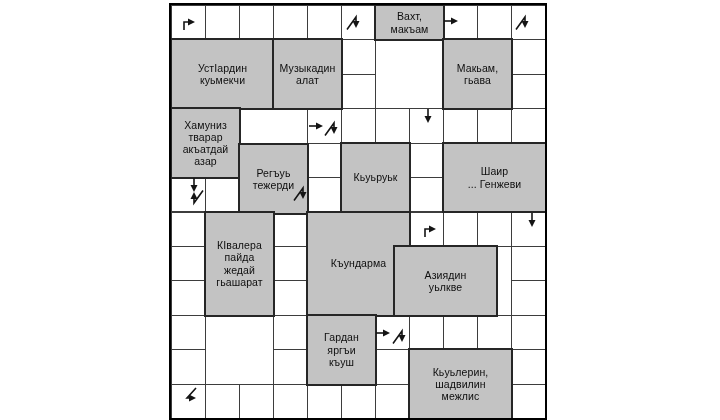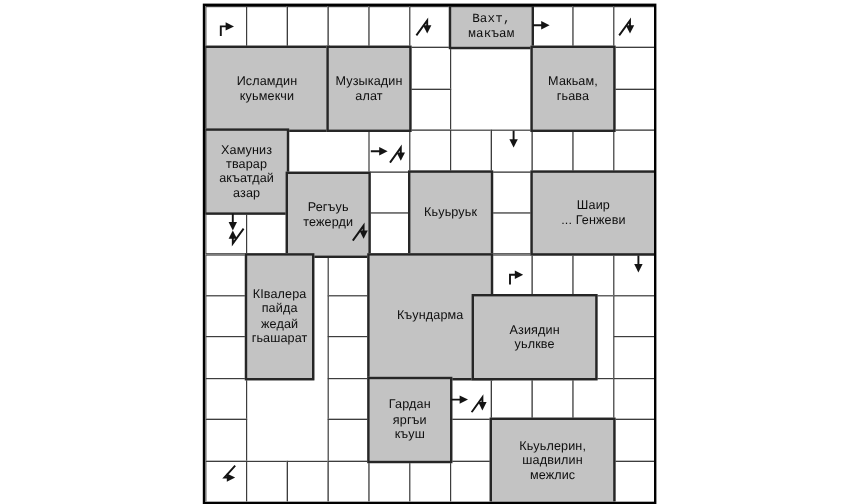--- a/index.html
+++ b/index.html
@@ -107,38 +107,38 @@
       <div class="cell" style="left: 204px; top: 344.17px; width: 35px; height: 35.417px;"></div>
       <div class="cell" style="left: 340px; top: 344.17px; width: 35px; height: 35.417px;"></div>
       <div class="cell" style="left: 0px; top: 378.587px; width: 35px; height: 35.417px;"></div>
       <div class="cell" style="left: 34px; top: 378.587px; width: 35px; height: 35.417px;"></div>
       <div class="cell" style="left: 68px; top: 378.587px; width: 35px; height: 35.417px;"></div>
       <div class="cell" style="left: 102px; top: 378.587px; width: 35px; height: 35.417px;"></div>
       <div class="cell" style="left: 136px; top: 378.587px; width: 35px; height: 35.417px;"></div>
       <div class="cell" style="left: 170px; top: 378.587px; width: 35px; height: 35.417px;"></div>
       <div class="cell" style="left: 204px; top: 378.587px; width: 35px; height: 35.417px;"></div>
       <div class="cell" style="left: 340px; top: 378.587px; width: 35px; height: 35.417px;"></div>
-      <div class="clue" style="left: 203px; top: -1px; width: 71px; height: 37.417px; font-family: Liberation Mono, monospace;">Вахт,
+      <div class="clue" style="left: 203px; top: -1px; width: 71px; height: 37.417px;">Вахт,
 макъам</div>
-      <div class="clue" style="left: -1px; top: 33.417px; width: 105px; height: 71.834px;">Исламдин
+      <div class="clue" style="left: -1px; top: 33.417px; width: 105px; height: 71.834px;">УстIардин
 куьмекчи</div>
       <div class="clue" style="left: 101px; top: 33.417px; width: 71px; height: 71.834px;">Музыкадин
 алат</div>
       <div class="clue" style="left: 271px; top: 33.417px; width: 71px; height: 71.834px;">Макьам,
 гьава</div>
       <div class="clue" style="left: -1px; top: 102.251px; width: 71px; height: 71.834px;">Хамуниз
 тварар
 акъатдай
 азар</div>
       <div class="clue" style="left: 67px; top: 102.251px; width: 71px; height: 71.834px; margin-top: 36px;">Регъуь
 тежерди</div>
       <div class="clue" style="left: 169px; top: 136.668px; width: 71px; height: 71.834px;">Кьуьруьк</div>
       <div class="clue" style="left: 271px; top: 136.668px; width: 105px; height: 71.834px;">Шаир
 ... Генжеви</div>
-      <div class="clue" style="left: 33px; top: 205.502px; width: 58px; height: 106.251px;">КIвалера
+      <div class="clue" style="left: 33px; top: 205.502px; width: 71px; height: 106.251px;">КIвалера
 пайда
 жедай
 гьашарат</div>
       <div class="clue" style="left: 135px; top: 205.502px; width: 105px; height: 106.251px;">Къундарма</div>
       <div class="clue" style="left: 222px; top: 239.919px; width: 105px; height: 71.834px;">Азиядин
 уьлкве</div>
       <div class="clue" style="left: 135px; top: 308.753px; width: 71px; height: 71.834px;">Гардан
 яргъи
 къуш</div>
       <div class="clue" style="left: 237px; top: 343.17px; width: 105px; height: 71.834px;">Кьуьлерин,

